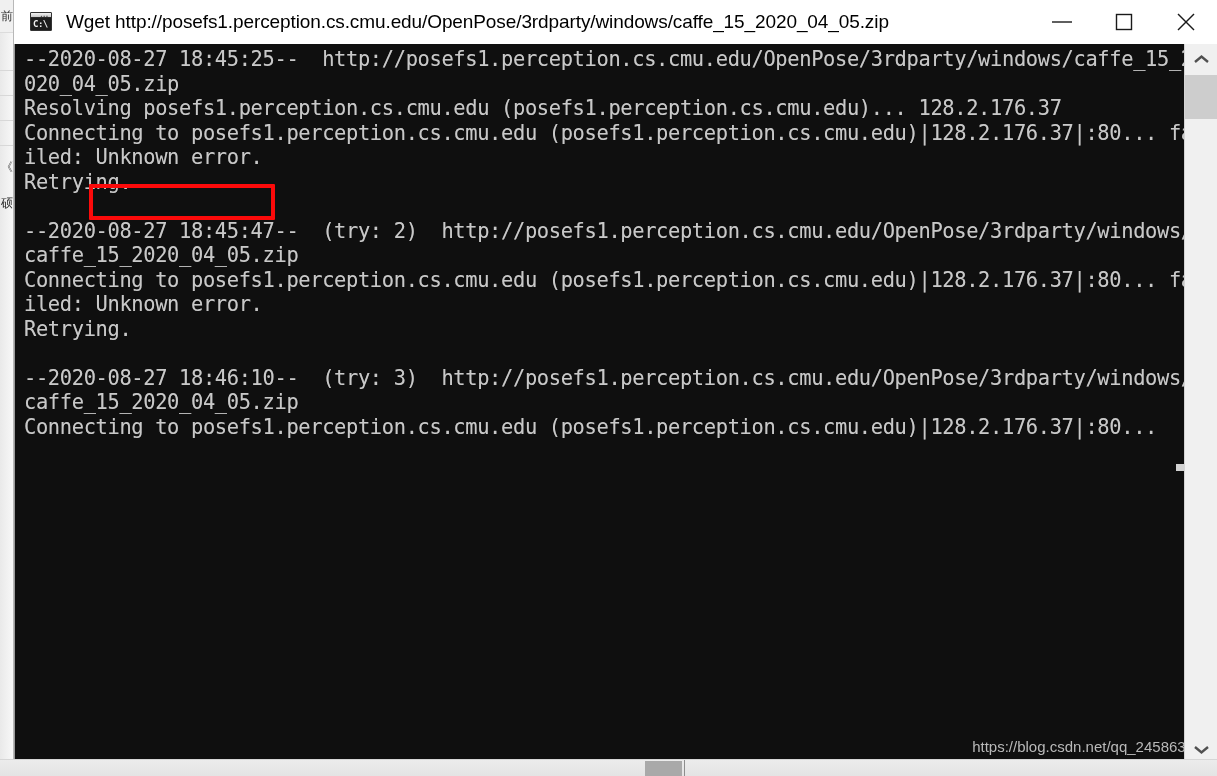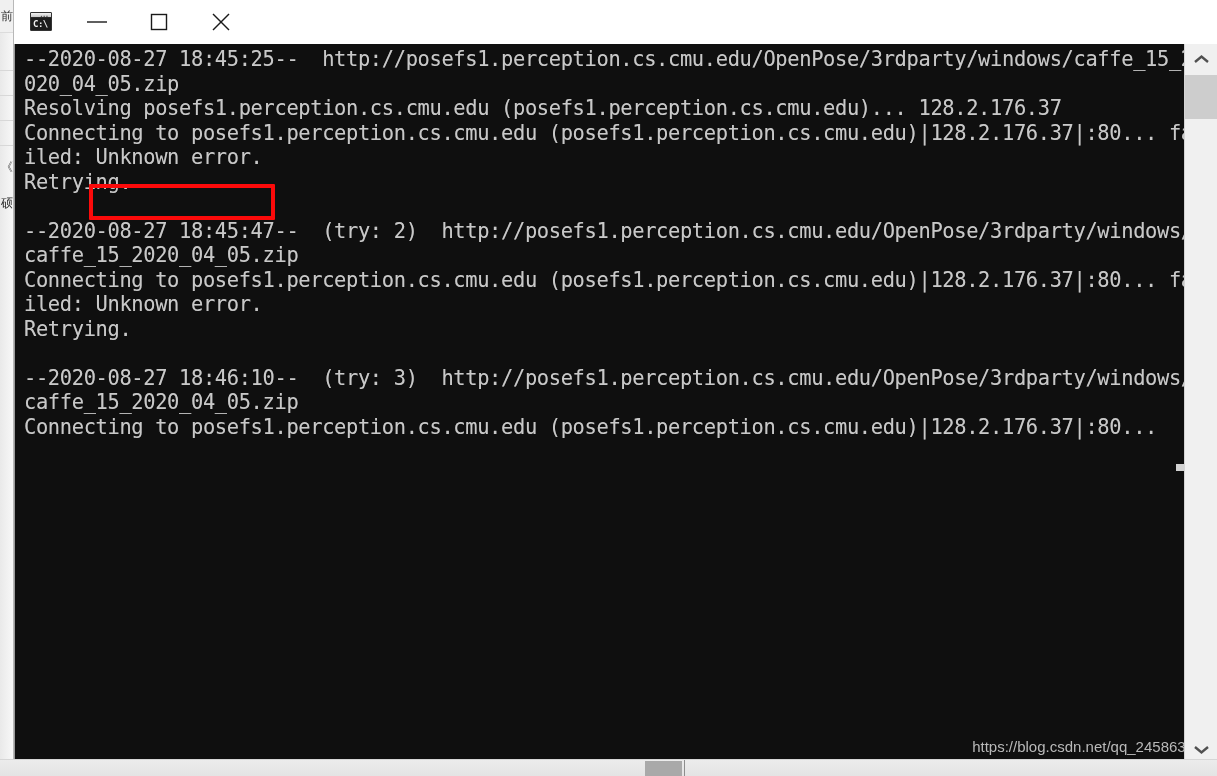--- a/index.html
+++ b/index.html
@@ -226,20 +226,21 @@
   <div id="console-window">
 
     <div id="titlebar">
 
       <div id="app-icon">
         <div class="icon-bar"></div>
         <div class="icon-dots">▪▪▪</div>
         <div class="icon-text">C:\</div>
       </div>
 
+      <div id="window-title">Wget http://posefs1.perception.cs.cmu.edu/OpenPose/3rdparty/windows/caffe_15_2020_04_05.zip</div>
 
       <div class="caption-btns">
         <div class="caption-btn" id="btn-minimize">
           <svg width="24" height="14" viewBox="0 0 24 14">
             <line x1="2" y1="7" x2="22" y2="7" stroke-width="1.4"></line>
           </svg>
         </div>
         <div class="caption-btn" id="btn-maximize">
           <svg width="20" height="20" viewBox="0 0 20 20">
             <rect x="2.5" y="2.5" width="15" height="15" fill="none" stroke-width="1.4"></rect>

